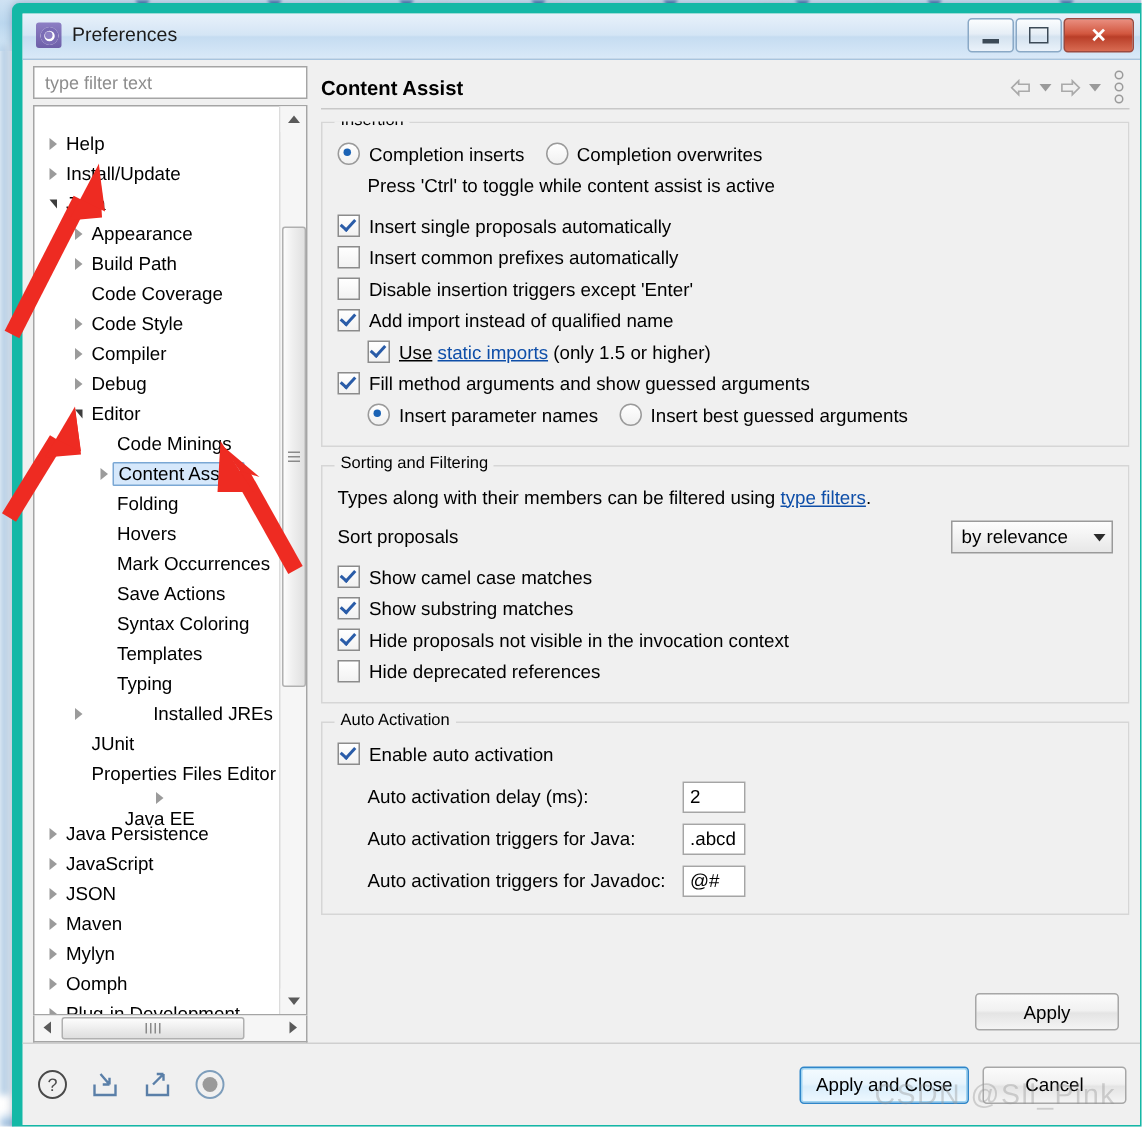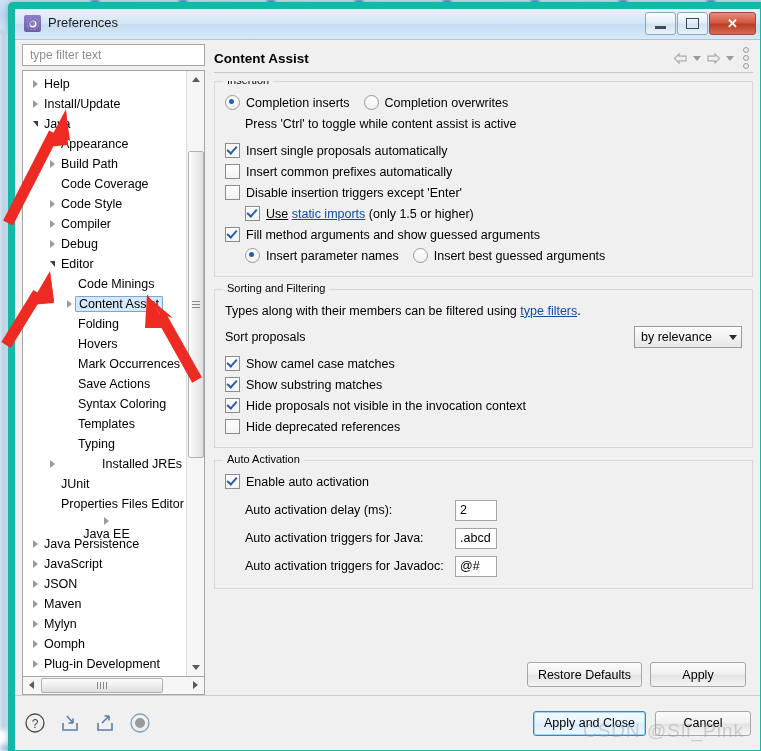--- a/index.html
+++ b/index.html
@@ -163,20 +163,21 @@
     background: #fff;
     position: relative;
     display: flex;
     min-height: 0;
   }
   .tree {
     flex: 1 1 auto;
     overflow: hidden;
     padding: 3px 0 0 0;
     position: relative;
+    margin-top: 12px;
   }
   .tree-item {
     height: 20px;
     display: flex; align-items: center;
     font-size: 12.5px;
     white-space: nowrap;
     padding-right: 2px;
     cursor: default;
   }
   .tw {
@@ -720,20 +721,24 @@
           <div class="row">
             <div class="cb"></div>
             <span class="lbl">Insert common prefixes automatically</span>
           </div>
 
           <div class="row">
             <div class="cb"></div>
             <span class="lbl">Disable insertion triggers except 'Enter'</span>
           </div>
 
+          <div class="row">
+            <div class="cb checked"></div>
+            <span class="lbl">Add import instead of qualified name</span>
+          </div>
 
           <div class="row indent1">
             <div class="cb checked"></div>
             <span class="lbl mnem">Use</span>
             <span class="lbl">&nbsp;</span>
             <span class="lbl link">static imports</span>
             <span class="lbl">&nbsp;</span>
             <span class="lbl">(only 1.5 or higher)</span>
           </div>
 
@@ -812,21 +817,20 @@
             <span class="field-label">Auto activation triggers for Javadoc:</span>
             <div class="tinput" style="width:42px">
               <span>@#</span>
             </div>
           </div>
         </div>
 
       </div>
 
       <div class="apply-row">
-        <div class="btn">Restore Defaults</div>
         <div class="btn">Apply</div>
       </div>
     </div>
   </div>
 
   <div class="sep-line"></div>
 
   <div class="footer">
     <div class="foot-icons">
       <svg class="ficon" viewBox="0 0 22 22">

